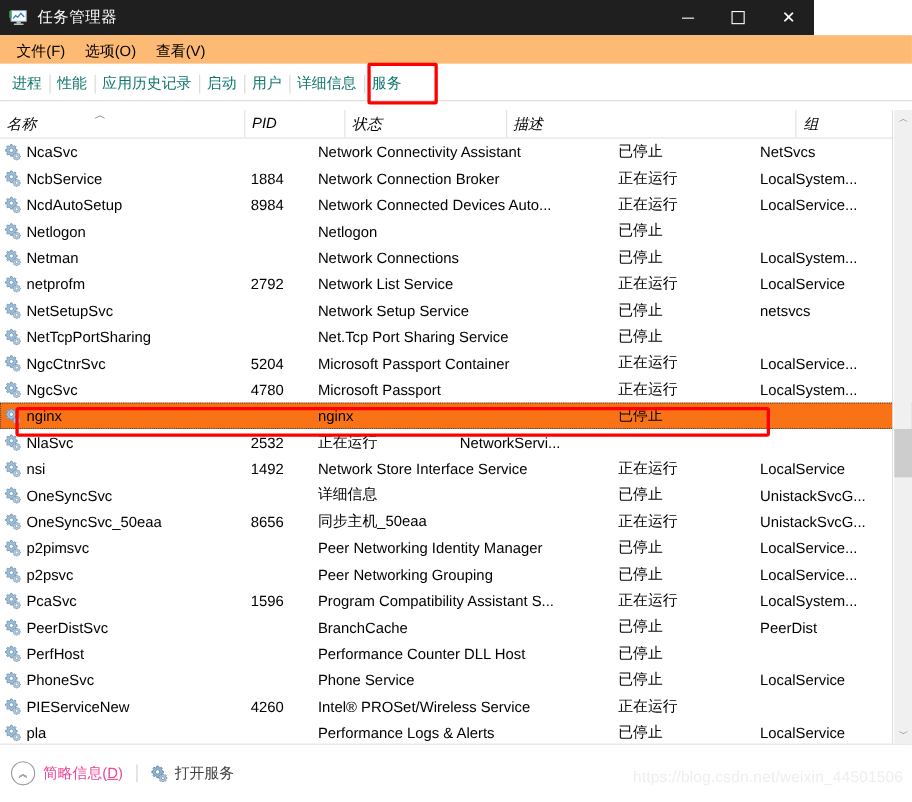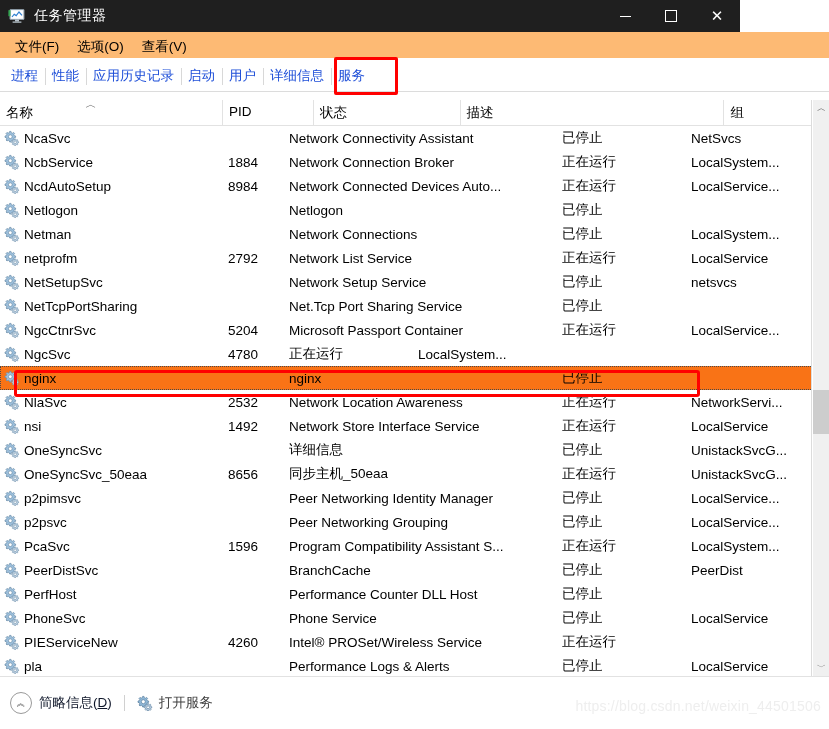--- a/index.html
+++ b/index.html
@@ -67,21 +67,21 @@
   .tabbar {
     position: absolute; top: 58px; left: 0;
     width: 829px; height: 34px;
     background: #ffffff;
     display: flex; align-items: flex-end;
     padding-left: 4px;
     box-sizing: border-box;
   }
   .tab {
     font-size: 13.5px;
-    color: #1d4ed8;
+    color: #0f766e;
     padding: 4px 7px 7px 7px;
     white-space: nowrap;
     position: relative;
   }
   .tab + .tab::before {
     content: "";
     position: absolute;
     left: 0; top: 5px; bottom: 7px;
     width: 1px; background: #d8d8d8;
   }
@@ -125,20 +125,21 @@
   }
   .hcell {
     position: relative;
     font-size: 13.5px;
     color: #000000;
     padding-left: 6px;
     padding-top: 4px;
     box-sizing: border-box;
     white-space: nowrap;
     overflow: hidden;
+    font-style: italic;
   }
   .hcell + .hcell { border-left: 1px solid #e2e2e2; margin-left: 40px; }
   .sort-caret {
     position: absolute;
     top: 0px; left: 50%;
     transform: translateX(-50%);
     font-size: 11px;
     color: #666;
     line-height: 10px;
     font-family: "DejaVu Sans", sans-serif;
@@ -243,21 +244,21 @@
     display: flex; align-items: center; gap: 7px;
   }
   .circle-chevron {
     width: 20px; height: 20px;
     border: 1px solid #9a9a9a;
     border-radius: 50%;
     display: flex; align-items: center; justify-content: center;
     color: #555; font-size: 9px;
     font-family: "DejaVu Sans", sans-serif;
   }
-  .fewer-label { font-size: 13.5px; color: #0f172a; }
+  .fewer-label { font-size: 13.5px; color: #ec4899; }
   .fewer-label u { text-decoration: underline; }
   .sb-sep {
     width: 1px; height: 16px;
     background: #d0d0d0;
     margin: 0 12px;
   }
   .open-services {
     display: flex; align-items: center; gap: 6px;
   }
   .open-services-label {
@@ -535,20 +536,21 @@
       <circle cx="6.3" cy="6.7" r="1.9" fill="#ffffff" stroke="#6a8ca8" stroke-width="0.7"></circle>
       <g fill="#c3d6e6" stroke="#6a8ca8" stroke-width="0.6">
         <path d="M10.7 8.9 L11.6 8.9 L11.8 9.7 L12.5 10.0 L13.2 9.6 L13.9 10.2 L13.5 10.9 L13.8 11.6 L14.6 11.8 L14.6 12.7 L13.8 12.9 L13.5 13.6 L13.9 14.3 L13.2 14.9 L12.5 14.5 L11.8 14.8 L11.6 15.6 L10.7 15.6 L10.5 14.8 L9.8 14.5 L9.1 14.9 L8.4 14.3 L8.8 13.6 L8.5 12.9 L7.7 12.7 L7.7 11.8 L8.5 11.6 L8.8 10.9 L8.4 10.2 L9.1 9.6 L9.8 10.0 L10.5 9.7 Z"></path>
       </g>
       <circle cx="11.15" cy="12.25" r="1.3" fill="#ffffff" stroke="#6a8ca8" stroke-width="0.6"></circle>
     </svg>
             </span>
             <span>NgcSvc</span>
           </div>
           <div class="cell c-pid">4780</div>
+          <div class="cell c-desc">Microsoft Passport</div>
           <div class="cell c-state">正在运行</div>
           <div class="cell c-group">LocalSystem...</div>
         </div>
         <div class="row selected">
           <div class="cell c-name name">
             <span>
               <svg class="svc-icon" viewBox="0 0 16 16">
       <g fill="#9dc0dd" stroke="#6a8ca8" stroke-width="0.7">
         <path d="M5.6 1.4 L7.0 1.4 L7.3 2.7 L8.5 3.2 L9.6 2.4 L10.6 3.4 L9.8 4.5 L10.3 5.7 L11.6 6.0 L11.6 7.4 L10.3 7.7 L9.8 8.9 L10.6 10.0 L9.6 11.0 L8.5 10.2 L7.3 10.7 L7.0 12.0 L5.6 12.0 L5.3 10.7 L4.1 10.2 L3.0 11.0 L2.0 10.0 L2.8 8.9 L2.3 7.7 L1.0 7.4 L1.0 6.0 L2.3 5.7 L2.8 4.5 L2.0 3.4 L3.0 2.4 L4.1 3.2 L5.3 2.7 Z"></path>
       </g>
@@ -576,21 +578,20 @@
       <circle cx="6.3" cy="6.7" r="1.9" fill="#ffffff" stroke="#6a8ca8" stroke-width="0.7"></circle>
       <g fill="#c3d6e6" stroke="#6a8ca8" stroke-width="0.6">
         <path d="M10.7 8.9 L11.6 8.9 L11.8 9.7 L12.5 10.0 L13.2 9.6 L13.9 10.2 L13.5 10.9 L13.8 11.6 L14.6 11.8 L14.6 12.7 L13.8 12.9 L13.5 13.6 L13.9 14.3 L13.2 14.9 L12.5 14.5 L11.8 14.8 L11.6 15.6 L10.7 15.6 L10.5 14.8 L9.8 14.5 L9.1 14.9 L8.4 14.3 L8.8 13.6 L8.5 12.9 L7.7 12.7 L7.7 11.8 L8.5 11.6 L8.8 10.9 L8.4 10.2 L9.1 9.6 L9.8 10.0 L10.5 9.7 Z"></path>
       </g>
       <circle cx="11.15" cy="12.25" r="1.3" fill="#ffffff" stroke="#6a8ca8" stroke-width="0.6"></circle>
     </svg>
             </span>
             <span>NlaSvc</span>
           </div>
           <div class="cell c-pid">2532</div>
-          <div class="cell c-desc">Network Location Awareness</div>
           <div class="cell c-state">正在运行</div>
           <div class="cell c-group">NetworkServi...</div>
         </div>
         <div class="row">
           <div class="cell c-name name">
             <span>
               <svg class="svc-icon" viewBox="0 0 16 16">
       <g fill="#9dc0dd" stroke="#6a8ca8" stroke-width="0.7">
         <path d="M5.6 1.4 L7.0 1.4 L7.3 2.7 L8.5 3.2 L9.6 2.4 L10.6 3.4 L9.8 4.5 L10.3 5.7 L11.6 6.0 L11.6 7.4 L10.3 7.7 L9.8 8.9 L10.6 10.0 L9.6 11.0 L8.5 10.2 L7.3 10.7 L7.0 12.0 L5.6 12.0 L5.3 10.7 L4.1 10.2 L3.0 11.0 L2.0 10.0 L2.8 8.9 L2.3 7.7 L1.0 7.4 L1.0 6.0 L2.3 5.7 L2.8 4.5 L2.0 3.4 L3.0 2.4 L4.1 3.2 L5.3 2.7 Z"></path>
       </g>

